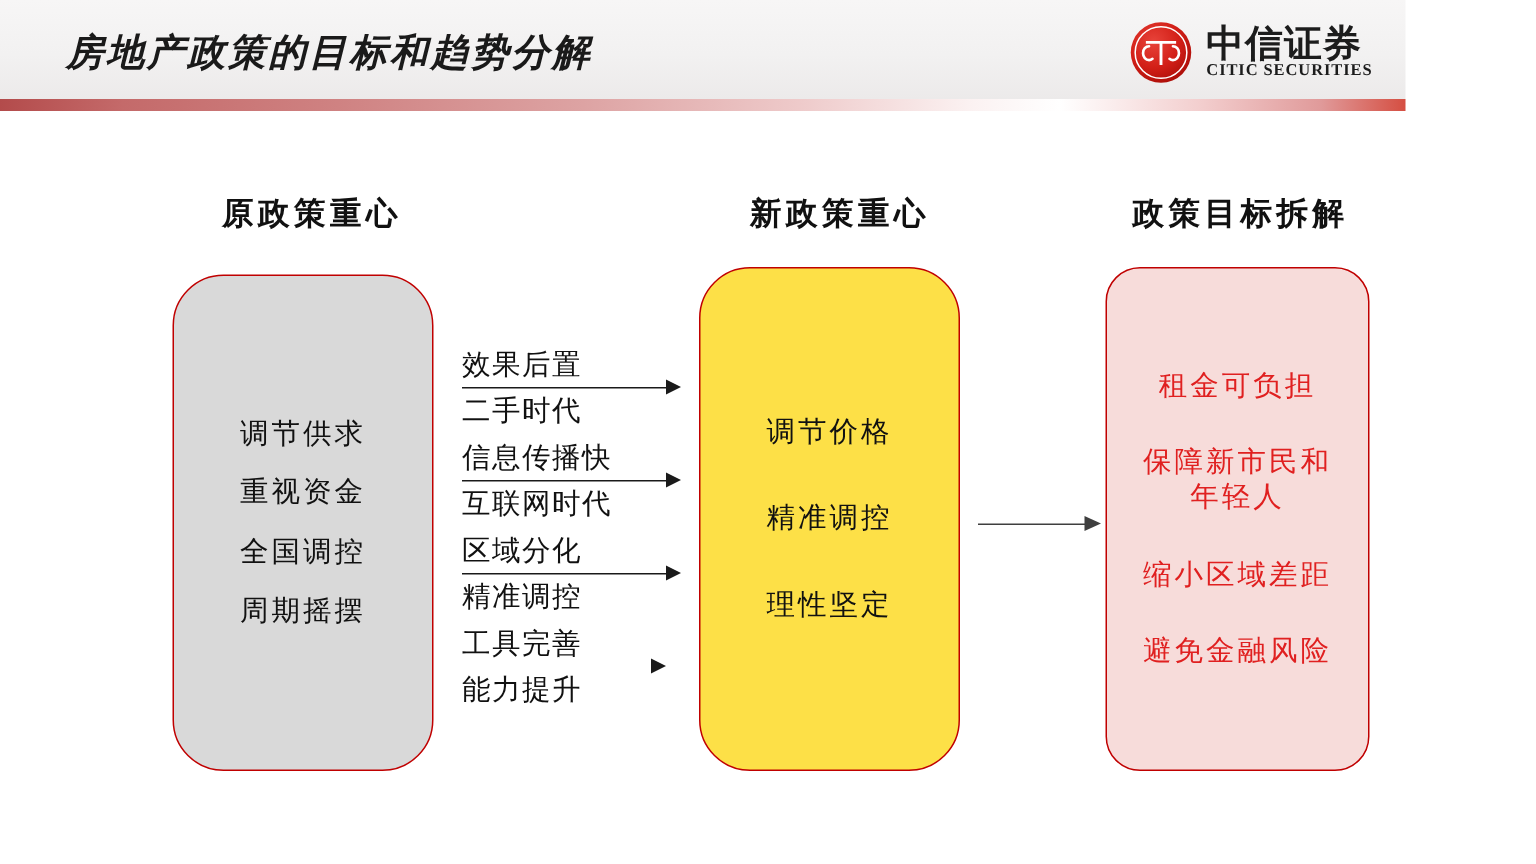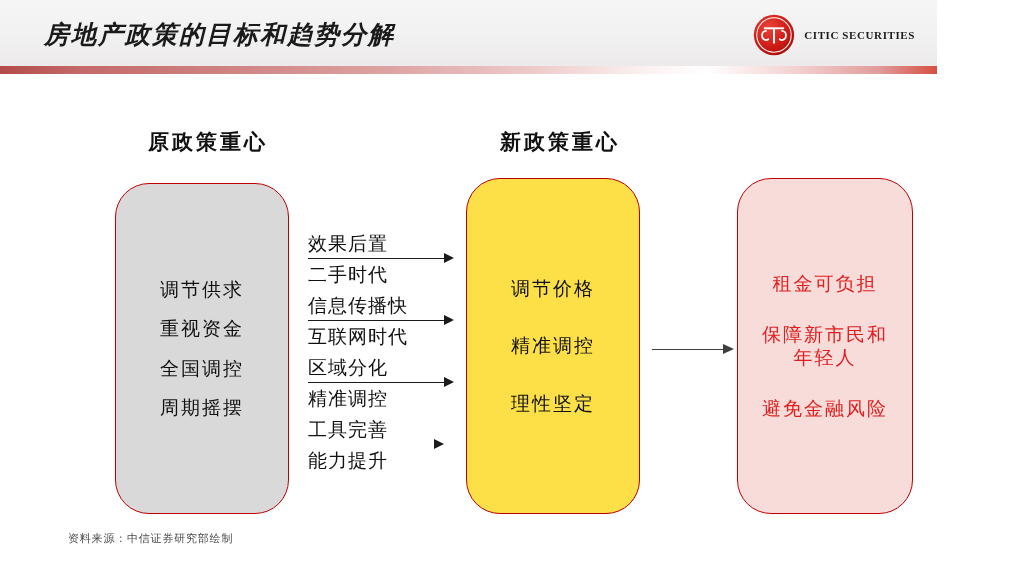--- a/index.html
+++ b/index.html
@@ -128,20 +128,21 @@
   }
   #box-new {
     left: 466px; top: 178px;
     width: 174px; height: 336px;
     background: #fde047;
   }
   #box-goals {
     left: 737px; top: 178px;
     width: 176px; height: 336px;
     background: #f7dcda;
+    border-radius: 23px;
   }
   .box-item {
     font-family: "Liberation Serif", "DejaVu Serif", serif;
     font-size: 19px;
     letter-spacing: 2px;
     text-align: center;
     line-height: 1.22;
     white-space: pre-line;
   }
   #box-old .box-item,
@@ -264,26 +265,28 @@
         </defs>
         <circle cx="50" cy="50" r="48" fill="url(#citicGrad)"></circle>
         <circle cx="50" cy="50" r="41" fill="none" stroke="#ffffff" stroke-width="2.4"></circle>
         <path d="M26 34 H74" stroke="#ffffff" stroke-width="4.5" stroke-linecap="butt"></path>
         <path d="M31 40 a9.5 11 0 0 0 0 22 a9.5 11 0 0 0 5.5 -2" fill="none" stroke="#ffffff" stroke-width="4.2" stroke-linecap="round"></path>
         <path d="M50 34 V70" stroke="#ffffff" stroke-width="4.6"></path>
         <path d="M69 40 a9.5 11 0 0 1 0 22 a9.5 11 0 0 1 -5.5 -2" fill="none" stroke="#ffffff" stroke-width="4.2" stroke-linecap="round"></path>
       </svg>
     </span>
     <span class="logo-text">
+      <span class="logo-cn">中信证券</span>
       <span class="logo-en">CITIC SECURITIES</span>
     </span>
   </div>
 
   <div class="col-heading" id="heading-1">原政策重心</div>
   <div class="col-heading" id="heading-2">新政策重心</div>
+  <div class="col-heading" id="heading-3">政策目标拆解</div>
 
   <div class="box" id="box-old">
     <div class="box-item">调节供求</div>
     <div class="box-item">重视资金</div>
     <div class="box-item">全国调控</div>
     <div class="box-item">周期摇摆</div>
   </div>
 
   <div class="mid-col">
     <div class="mid-label" style="top:0px">效果后置</div>
@@ -323,19 +326,19 @@
 
   <div id="arrow-to-goals">
     <span class="shaft"></span>
     <span class="head"></span>
   </div>
 
   <div class="box" id="box-goals">
     <div class="box-item">租金可负担</div>
     <div class="box-item">保障新市民和
 年轻人</div>
+    <div class="box-item">缩小区域差距</div>
     <div class="box-item">避免金融风险</div>
   </div>
 
-  <div class="source-note">资料来源：中信证券研究部绘制</div>
   <div class="page-number">4</div>
 
 </div>
 
 </body></html>

